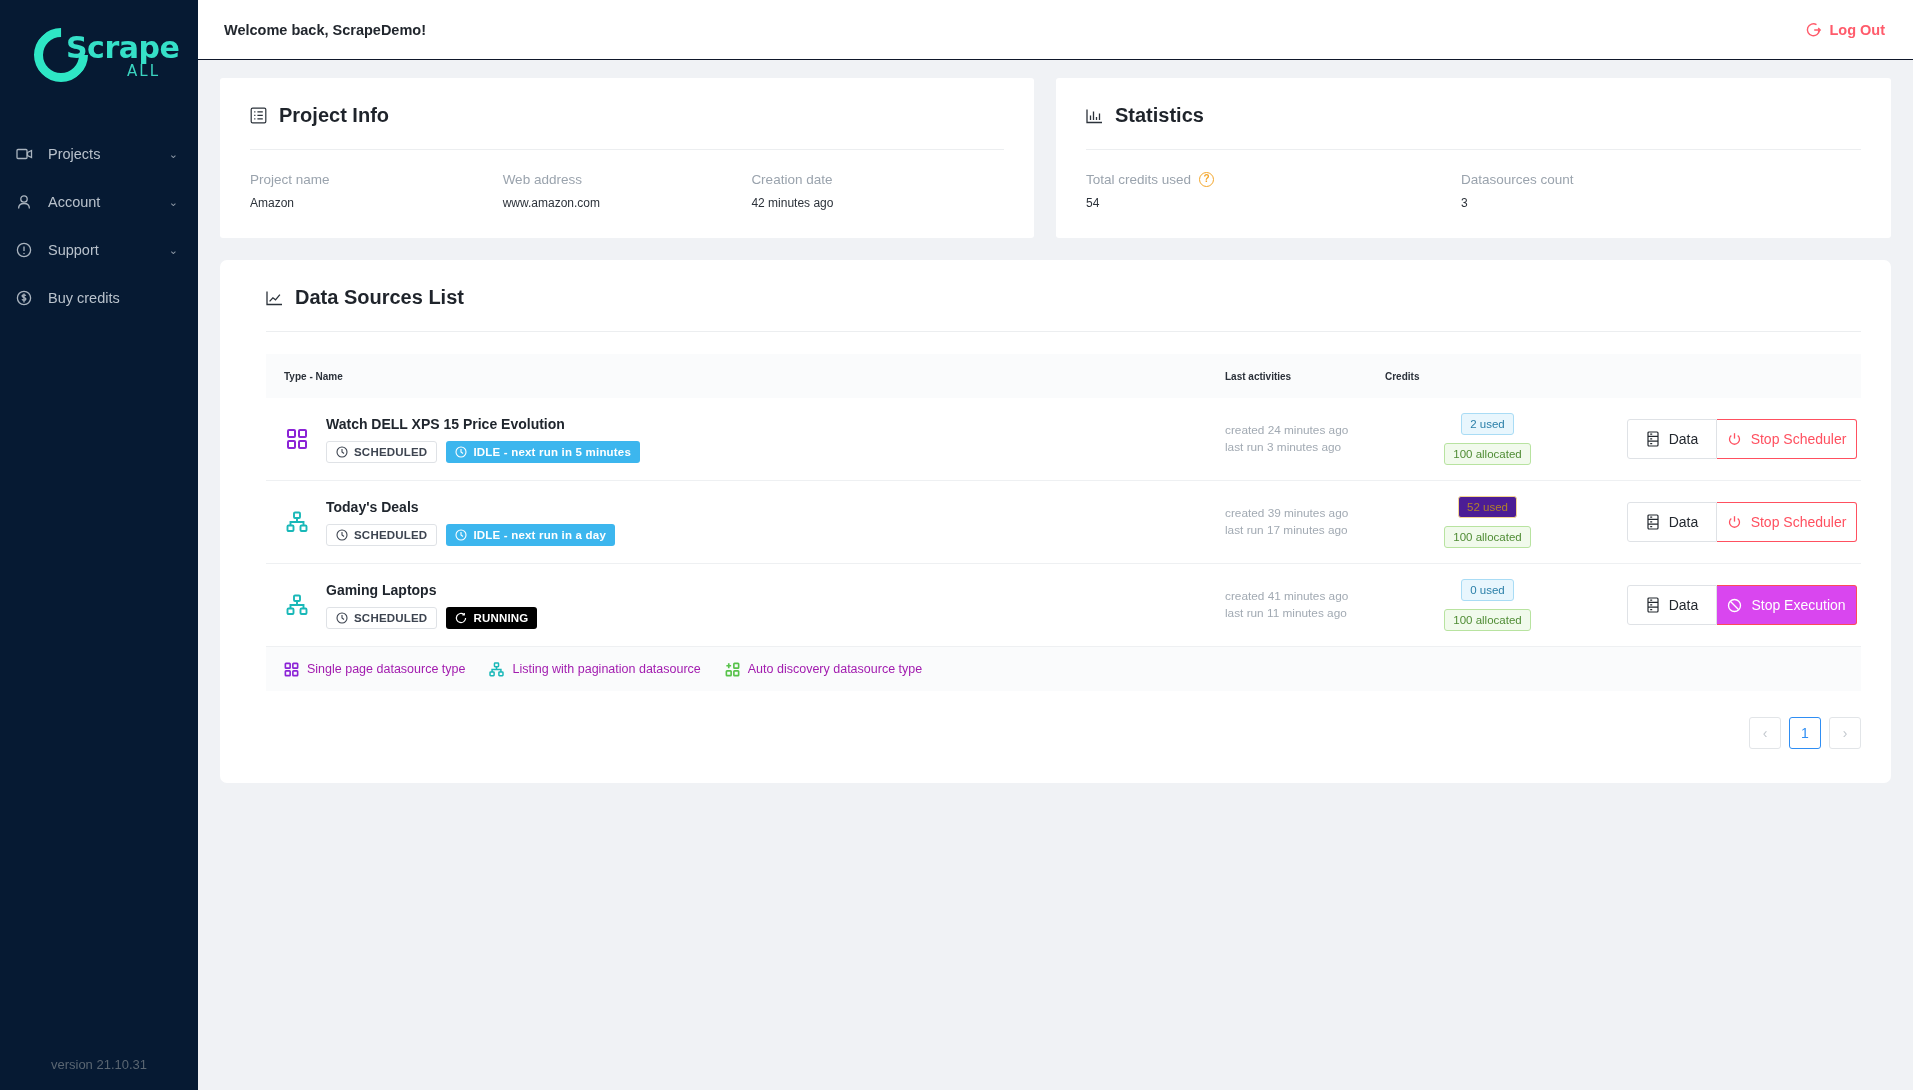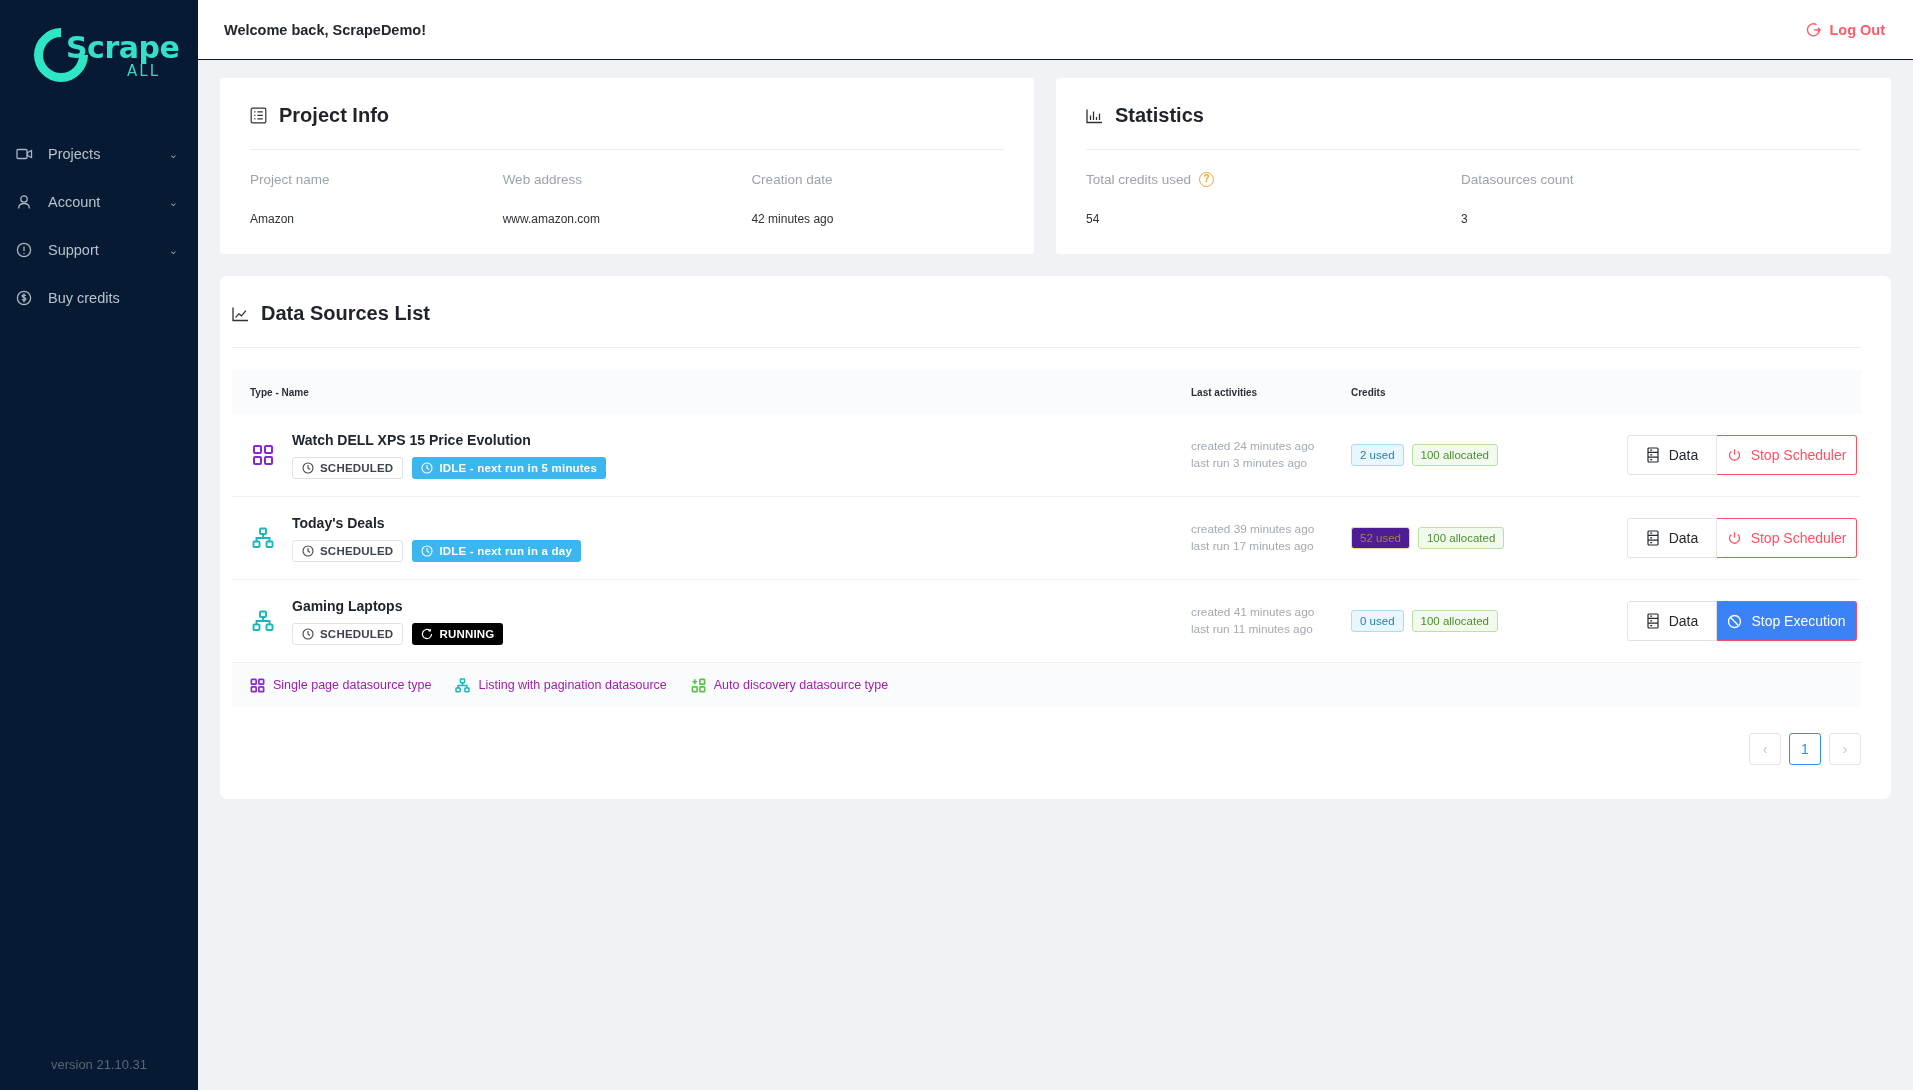--- a/index.html
+++ b/index.html
@@ -72,34 +72,34 @@
   .cards-row { display: flex; gap: 22px; }
   .card { background: #fff; border-radius: 3px; padding: 26px 30px 28px 30px; }
   .card-project { width: 814px; }
   .card-stats { flex: 1; }
   .card-title { display: flex; align-items: center; gap: 12px;
                 font-size: 20px; font-weight: 700; color: #1f242b; }
   .card-title .ti { color: #2b323a; display: flex; }
   .card-rule { height: 1px; background: #eceef0; margin: 22px 0 22px 0; }
   .fields { display: flex; }
   .field { }
-  .field-label { font-size: 13.5px; color: #9aa3ad; margin-bottom: 25px;
+  .field-label { font-size: 13.5px; color: #9aa3ad; margin-bottom: 9px;
                  display: flex; align-items: center; gap: 8px; }
   .field-value { font-size: 12px; color: #2c323a; }
   .proj-f1 { width: 260px; } .proj-f2 { width: 256px; } .proj-f3 { width: 260px; }
   .st-f1 { width: 375px; } .st-f2 { flex: 1; }
   .help-dot {
     width: 15px; height: 15px; border-radius: 50%;
     border: 1.3px solid #f4a62a; color: #f4a62a;
     font-size: 10px; line-height: 12.5px; text-align: center; font-weight: 700;
   }
 
   
   .card-ds { margin-top: 22px; background: #fff; border-radius: 7px;
-             padding: 26px 30px 34px 12px; }
+             padding: 26px 30px 34px 46px; }
   .table { width: 100%; margin-top: 0; }
   .thead { display: flex; background: #fafbfc; height: 44px; align-items: center;
            padding: 0 4px; }
   .th { font-size: 10px; font-weight: 700; color: #2b313a; }
   .col-name { width: 955px; padding-left: 14px; }
   .col-act  { width: 160px; }
   .col-cred { width: 205px; }
   .col-btns { flex: 1; }
 
   .trow { display: flex; align-items: center; min-height: 83px;
@@ -115,35 +115,35 @@
     display: inline-flex; align-items: center; gap: 6px;
     height: 22px; padding: 0 9px; border-radius: 3px;
     font-size: 11.5px; font-weight: 600; letter-spacing: .2px;
     white-space: nowrap;
   }
   .badge-sched { background: #fff; border: 1px solid #dfe2e6; color: #3d4450; }
   .badge-idle  { background: #3cb6ee; color: #fff; }
   .badge-run   { background: #000000; color: #fff; }
 
   .cell-act { width: 160px; font-size: 11.8px; color: #a2aab3; line-height: 1.45; }
-  .cell-cred { width: 205px; display: flex; align-items: center; gap: 8px; }
+  .cell-cred { width: 205px; display: flex; align-items: center; gap: 8px; flex-direction: column; }
   .pill { height: 22px; padding: 0 8px; border-radius: 3px; font-size: 11.5px;
           display: inline-flex; align-items: center; }
   .pill-blue { background: #e8f6fd; border: 1px solid #a9dcf5; color: #2a7fa8; }
   .pill-amber{ background: #4c1d95; border: 1px solid #f4d592; color: #b0812a; }
   .pill-green{ background: #f1faec; border: 1px solid #b8e3a0; color: #4f8c34; }
 
   .cell-btns { flex: 1; display: flex; justify-content: flex-end; align-items: center; gap: 0; }
   .btn { display: inline-flex; align-items: center; justify-content: center; gap: 9px;
          height: 40px; font-size: 14px; cursor: pointer; white-space: nowrap; }
   .btn-data { width: 90px; background: #fff; border: 1px solid #dfe2e6;
               border-radius: 3px 0 0 3px; color: #23282f; }
   .btn-stop-o { width: 140px; background: #fff; border: 1px solid #ff5060;
                 border-left: none; border-radius: 0 3px 3px 0; color: #ff5060; }
-  .btn-stop-f { width: 140px; background: #3b82f6; border: 1px solid #fc4a5a;
+  .btn-stop-f { width: 140px; background: #d946ef; border: 1px solid #fc4a5a;
                 border-left: none; border-radius: 0 3px 3px 0; color: #fff; }
 
   .legend { display: flex; align-items: center; gap: 24px;
             background: #fafbfc; height: 44px; padding: 0 18px; }
   .legend-item { display: flex; align-items: center; gap: 8px;
                  font-size: 12.5px; color: #a21caf; }
 
   .pager { display: flex; justify-content: flex-end; align-items: center;
            gap: 8px; margin-top: 26px; }
   .pg { width: 32px; height: 32px; border: 1px solid #e2e5e8; border-radius: 3px;

